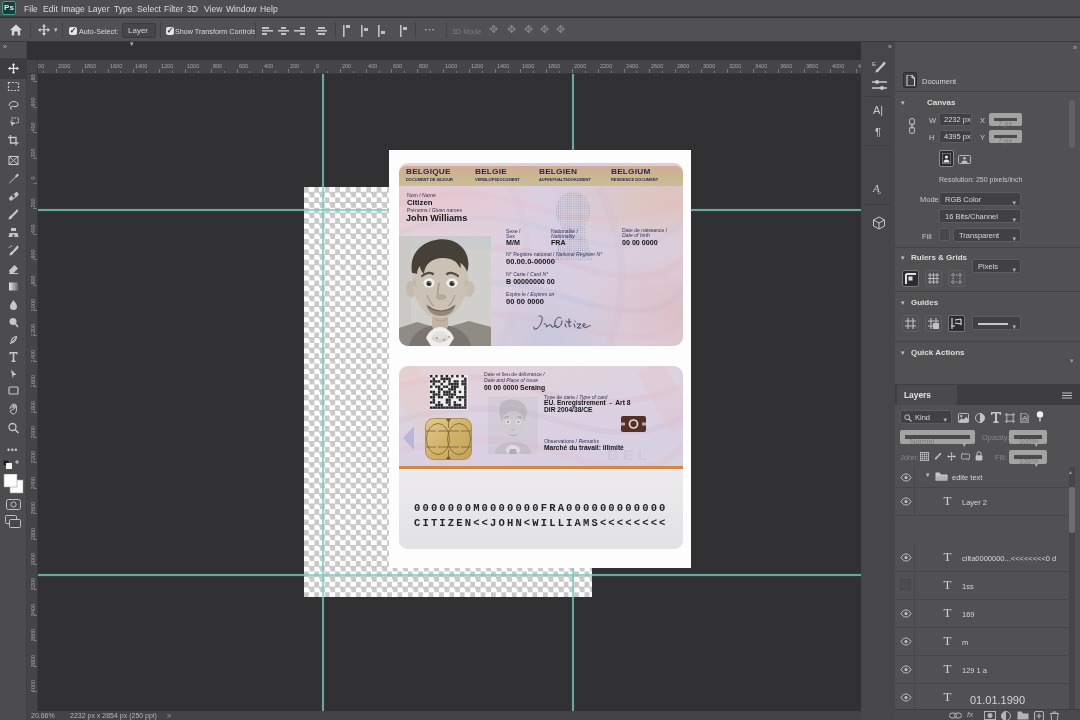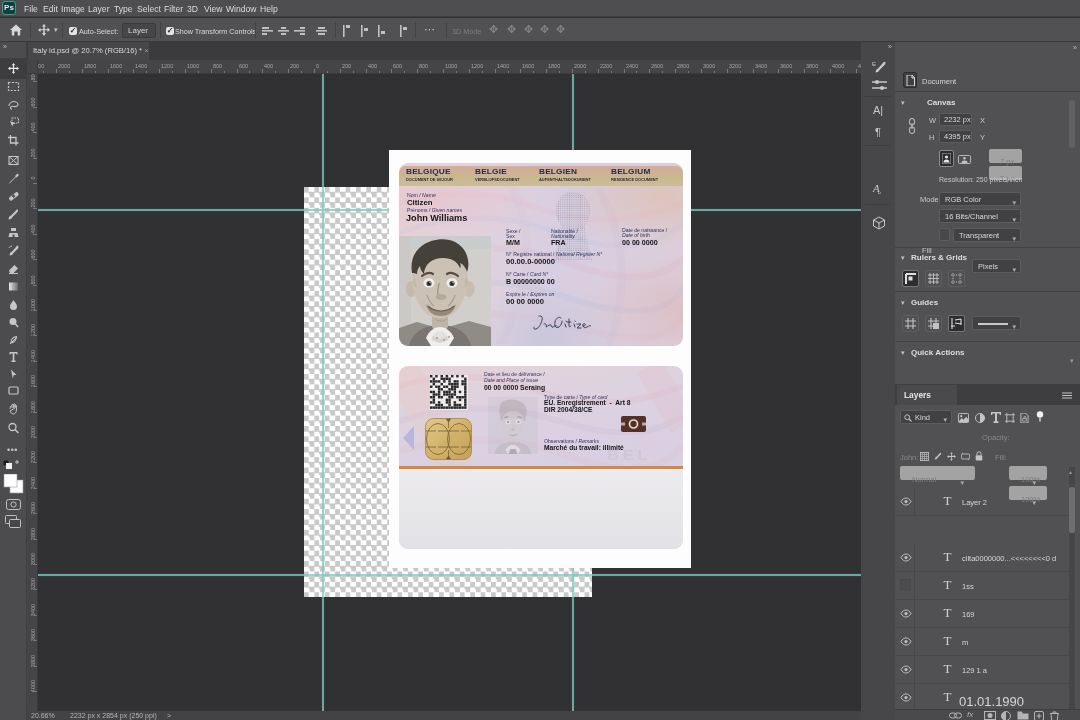--- a/index.html
+++ b/index.html
@@ -37,21 +37,21 @@
 
 #rstrip{position:absolute;left:861px;top:42px;width:34px;height:678px;background:#47474a;}
 #rpanel{position:absolute;left:895px;top:42px;width:185px;height:678px;background:#515153;}
 #ptabs{position:absolute;left:0;top:0;width:185px;height:26px;background:#3c3c3e;}
 .ptab{position:absolute;top:10px;font-size:7.4px;color:#b2b2b4;}
 #ptabact{position:absolute;left:115px;top:7px;width:50px;height:19px;background:#515153;color:#ececec;font-size:7.8px;font-weight:bold;text-align:center;line-height:19px;}
 .sect{position:absolute;font-size:8px;font-weight:bold;color:#dedede;}
 .chev{position:absolute;font-size:7px;color:#c0c0c0;}
 .plbl{position:absolute;font-size:7.5px;color:#c8c8ca;}
 .pbox{position:absolute;background:#414143;border:1px solid #5c5c5e;border-radius:2px;color:#d8d8da;font-size:7.5px;}
-.pboxd{position:absolute;background:#4b4b4d;border:7px solid #a3a3a3;border-radius:2px;color:#7c7c7e;font-size:7.5px;margin-top:36px;}
+.pboxd{position:absolute;background:#4b4b4d;border:5px solid #a3a3a3;border-radius:2px;color:#7c7c7e;font-size:7.5px;}
 .psep{position:absolute;left:0;width:185px;height:1px;background:#434345;}
 .ddv{position:absolute;right:4px;top:2px;color:#b0b0b2;font-size:7px;}
 </style></head><body>
 <div id="app">
 <div id="menubar">
       <div id="pslogo">Ps</div>
       <div class="mi" style="left:24px">File</div>
       <div class="mi" style="left:43px">Edit</div>
       <div class="mi" style="left:61px">Image</div>
       <div class="mi" style="left:88px">Layer</div>
@@ -223,23 +223,20 @@
         <rect x="1" y="0" width="13" height="13" fill="#ffffff" stroke="#9a9a9c" stroke-width="0.6"></rect>
       </svg>
       <svg class="abs" style="left:6px;top:457px" width="15" height="11" viewBox="0 0 15 11">
         <rect x="0.5" y="0.5" width="14" height="10" rx="2" fill="none" stroke="#c0c0c2"></rect>
         <circle cx="7.5" cy="5.5" r="2.6" fill="none" stroke="#c0c0c2"></circle>
       </svg>
       <svg class="abs" style="left:5px;top:473px" width="16" height="13" viewBox="0 0 16 13">
         <rect x="0.5" y="0.5" width="11" height="8" rx="1" fill="none" stroke="#c0c0c2"></rect>
         <rect x="4.5" y="4.5" width="11" height="8" rx="1" fill="#47474a" stroke="#c0c0c2"></rect>
       </svg>
-    </div>
-    <div id="tabrow">
-      <div id="dtab">Italy id.psd @ 20.7% (RGB/16) * <span style="color:#9a9a9c">×</span></div>
     </div>
     <div id="hruler">
       <div class="rnum" style="left:289px">0</div>
       <div class="rtick" style="left:287px;height:4px"></div>
       <div class="rtick" style="left:300px;height:2px"></div>
       <div class="rnum" style="left:263px">200</div>
       <div class="rtick" style="left:261px;height:4px"></div>
       <div class="rtick" style="left:274px;height:2px"></div>
       <div class="rnum" style="left:237px">400</div>
       <div class="rtick" style="left:235px;height:4px"></div>
@@ -673,20 +670,22 @@
 </svg>
         <svg class="abs" style="left:222px;top:50px" width="25" height="16" viewBox="0 0 25 16">
           <rect width="25" height="16" rx="2" fill="#553028"></rect>
           <circle cx="12.5" cy="8" r="4" fill="none" stroke="#e4dcd4" stroke-width="1.7"></circle>
           <rect x="0" y="6.5" width="4" height="3" fill="#e8e2de" opacity=".7"></rect>
           <rect x="21" y="6.5" width="4" height="3" fill="#e8e2de" opacity=".7"></rect>
         </svg>
         <div class="abs" style="left:208px;top:80px;font-size:15px;font-weight:bold;color:#bfbfca;opacity:0.4;letter-spacing:3.5px;transform:scale(1.1,1);transform-origin:0 0">BEL</div>
         <div class="abs" style="left:0;top:100px;width:284px;height:2.5px;background:#d08848"></div>
         <div class="abs" style="left:0;top:102.5px;width:284px;height:80.5px;background:linear-gradient(180deg,#eceaec,#e2e2e6)"></div>
+        <div class="abs" style="left:15px;top:136.0px;width:262px;font-family:'Liberation Mono',monospace;font-weight:bold;font-size:10.5px;letter-spacing:2.15px;color:#26262a;white-space:nowrap">0000000M0000000FRA000000000000</div>
+        <div class="abs" style="left:15px;top:150.5px;width:262px;font-family:'Liberation Mono',monospace;font-weight:bold;font-size:10.5px;letter-spacing:2.15px;color:#26262a;white-space:nowrap">CITIZEN&lt;&lt;JOHN&lt;WILLIAMS&lt;&lt;&lt;&lt;&lt;&lt;&lt;&lt;</div>
       </div>
     </div>
     <div id="statusbar">
       <span style="position:absolute;left:4px;top:1px">20.66%</span>
       <span style="position:absolute;left:43px;top:1px">2232 px x 2854 px (250 ppi)</span>
       <span style="position:absolute;left:140px;top:1px">&gt;</span>
     </div>
     <div id="rstrip">
       <div style="position:absolute;left:27px;top:1px;color:#b8b8ba;font-size:7px">»</div>
       <svg class="abs" style="left:11px;top:18px" width="15" height="15" viewBox="0 0 15 15">
@@ -742,21 +741,21 @@
       <div class="abs" style="left:61px;top:108px;width:17px;height:17px;border-radius:2px"></div>
       <svg class="abs" style="left:63px;top:113px" width="13" height="9" viewBox="0 0 13 9">
         <rect x="0.5" y="0.5" width="12" height="8" rx="1" fill="none" stroke="#c2c2c4" stroke-width="0.9"></rect>
         <circle cx="6.5" cy="3.2" r="1.3" fill="#c2c2c4"></circle>
         <path d="M3.5 8c0-1.6 1.2-2.4 3-2.4s3 .8 3 2.4z" fill="#c2c2c4"></path>
       </svg>
       <div class="plbl" style="left:44px;top:134px;font-size:7px">Resolution: 250 pixels/inch</div>
       <div class="plbl" style="left:25px;top:153px">Mode</div>
       <div class="pbox" style="left:44px;top:150px;width:82px;height:14px;line-height:13px;padding-left:5px">RGB Color<span class="ddv" style="top:3px">▾</span></div>
       <div class="pbox" style="left:44px;top:167px;width:82px;height:14px;line-height:13px;padding-left:5px">16 Bits/Channel<span class="ddv" style="top:3px">▾</span></div>
-      <div class="plbl" style="left:27px;top:204px">Fill</div>
+      <div class="plbl" style="left:27px;top:190px">Fill</div>
       <div class="abs" style="left:44px;top:186px;width:11px;height:13px;background:#48484a;border:1px solid #5c5c5e;border-radius:2px"></div>
       <div class="pbox" style="left:58px;top:186px;width:68px;height:14px;line-height:13px;padding-left:5px">Transparent<span class="ddv" style="top:3px">▾</span></div>
       <div class="psep" style="top:205px"></div>
       <div class="chev" style="left:6px;top:212px">▾</div>
       <div class="sect" style="left:16px;top:211px">Rulers &amp; Grids</div>
       <div class="abs" style="left:7px;top:228px;width:17px;height:17px;background:#2d2d2f;border:1px solid #77777a;border-radius:2px"></div>
       <svg class="abs" style="left:10px;top:231px" width="11" height="11" viewBox="0 0 11 11">
         <path d="M1 1v10M1 1h10" stroke="#e0e0e2" stroke-width="2"></path>
         <path d="M3.5 3.5h4v4h-4z" fill="#e0e0e2"></path>
       </svg>
@@ -845,20 +844,33 @@
           <rect x="0.5" y="2.5" width="10" height="6" rx="1" fill="none" stroke="#c4c4c6"></rect>
           <path d="M2 2.5V1M9 8.5V10" stroke="#c4c4c6"></path>
         </svg>
         <svg class="abs" style="left:80px;top:67px" width="8" height="10" viewBox="0 0 9 12">
           <rect x="0.5" y="5" width="8" height="6.5" rx="1" fill="#c4c4c6"></rect>
           <path d="M2 5V3.5a2.5 2.5 0 015 0V5" fill="none" stroke="#c4c4c6" stroke-width="1.2"></path>
         </svg>
         <div class="plbl" style="left:100px;top:69px;color:#88888a">Fill:</div>
         <div class="pboxd" style="left:114px;top:66px;width:38px;height:14px;line-height:13px;padding-left:5px">100%<span class="ddv" style="top:3px">▾</span></div>
         <div class="abs" style="left:0;top:83px;width:178px;height:242px;overflow:hidden">
+          <div class="abs" style="left:0;top:0;width:178px;height:21px;border-bottom:1px solid #47474a">
+            <svg class="abs" style="left:5px;top:6px" width="12" height="9" viewBox="0 0 12 9">
+              <path d="M1 4.5C2.5 2 4 1 6 1s3.5 1 5 3.5C9.5 7 8 8 6 8S2.5 7 1 4.5z" fill="none" stroke="#c0c0c2" stroke-width="1"></path>
+              <circle cx="6" cy="4.5" r="1.6" fill="#c0c0c2"></circle>
+            </svg>
+            <div class="abs" style="left:19px;top:0;width:1px;height:21px;background:#47474a"></div>
+            <div class="abs" style="left:31px;top:4px;color:#c0c0c2;font-size:7px">▾</div>
+            <svg class="abs" style="left:40px;top:4px" width="13" height="11" viewBox="0 0 13 11">
+              <path d="M0.5 1.5h4l1.5 2h6.5v6h-12z" fill="#c8c8ca"></path>
+              <path d="M2 5h11l-1.5 4.5H0.5z" fill="#b2b2b4"></path>
+            </svg>
+            <div class="abs" style="left:57px;top:6px;font-size:7.5px;color:#d6d6d8">edite text</div>
+          </div>
           <div class="abs" style="left:0;top:21px;width:178px;height:28px;border-bottom:1px solid #47474a">
             <svg class="abs" style="left:5px;top:9px" width="12" height="9" viewBox="0 0 12 9">
               <path d="M1 4.5C2.5 2 4 1 6 1s3.5 1 5 3.5C9.5 7 8 8 6 8S2.5 7 1 4.5z" fill="none" stroke="#c0c0c2" stroke-width="1"></path>
               <circle cx="6" cy="4.5" r="1.6" fill="#c0c0c2"></circle>
             </svg>
             <div class="abs" style="left:19px;top:0;width:1px;height:28px;background:#47474a"></div>
             <div class="abs" style="left:46px;top:5px;width:13px;height:17px;color:#d2d2d4;font-size:13px;font-family:'Liberation Serif',serif;text-align:center">T</div>
             <div class="abs" style="left:67px;top:10px;font-size:7.5px;color:#d6d6d8;white-space:nowrap">Layer 2</div>
           </div>
           <div class="abs" style="left:0;top:77px;width:178px;height:28px;border-bottom:1px solid #47474a">
@@ -903,21 +915,21 @@
             <div class="abs" style="left:46px;top:5px;width:13px;height:17px;color:#d2d2d4;font-size:13px;font-family:'Liberation Serif',serif;text-align:center">T</div>
             <div class="abs" style="left:67px;top:10px;font-size:7.5px;color:#d6d6d8;white-space:nowrap">129 1 a</div>
           </div>
           <div class="abs" style="left:0;top:217px;width:178px;height:28px;border-bottom:1px solid #47474a">
             <svg class="abs" style="left:5px;top:9px" width="12" height="9" viewBox="0 0 12 9">
               <path d="M1 4.5C2.5 2 4 1 6 1s3.5 1 5 3.5C9.5 7 8 8 6 8S2.5 7 1 4.5z" fill="none" stroke="#c0c0c2" stroke-width="1"></path>
               <circle cx="6" cy="4.5" r="1.6" fill="#c0c0c2"></circle>
             </svg>
             <div class="abs" style="left:19px;top:0;width:1px;height:28px;background:#47474a"></div>
             <div class="abs" style="left:46px;top:5px;width:13px;height:17px;color:#d2d2d4;font-size:13px;font-family:'Liberation Serif',serif;text-align:center">T</div>
-            <div class="abs" style="left:64px;top:10px;font-size:13px;color:#d6d6d8;white-space:nowrap">01.01.1990</div>
+            <div class="abs" style="left:75px;top:10px;font-size:11px;color:#d6d6d8;white-space:nowrap">01.01.1990</div>
           </div>
         </div>
         <div class="abs" style="left:174px;top:83px;width:6px;height:242px;background:#464648"></div>
         <div class="abs" style="left:174px;top:103px;width:6px;height:46px;background:#6e6e70;border-radius:2px"></div>
         <div class="abs" style="left:174px;top:84px;color:#9a9a9c;font-size:6px">▴</div>
         <div class="abs" style="left:174px;top:328px;color:#9a9a9c;font-size:6px">▾</div>
         <div class="abs" style="left:0;top:325px;width:185px;height:11px;background:#4a4a4c;border-top:1px solid #3e3e40">
           <svg class="abs" style="left:54px;top:2px" width="13" height="7" viewBox="0 0 13 7">
             <rect x="0.5" y="1" width="7" height="5" rx="2.5" fill="none" stroke="#b4b4b6"></rect>
             <rect x="5.5" y="1" width="7" height="5" rx="2.5" fill="none" stroke="#b4b4b6"></rect>

